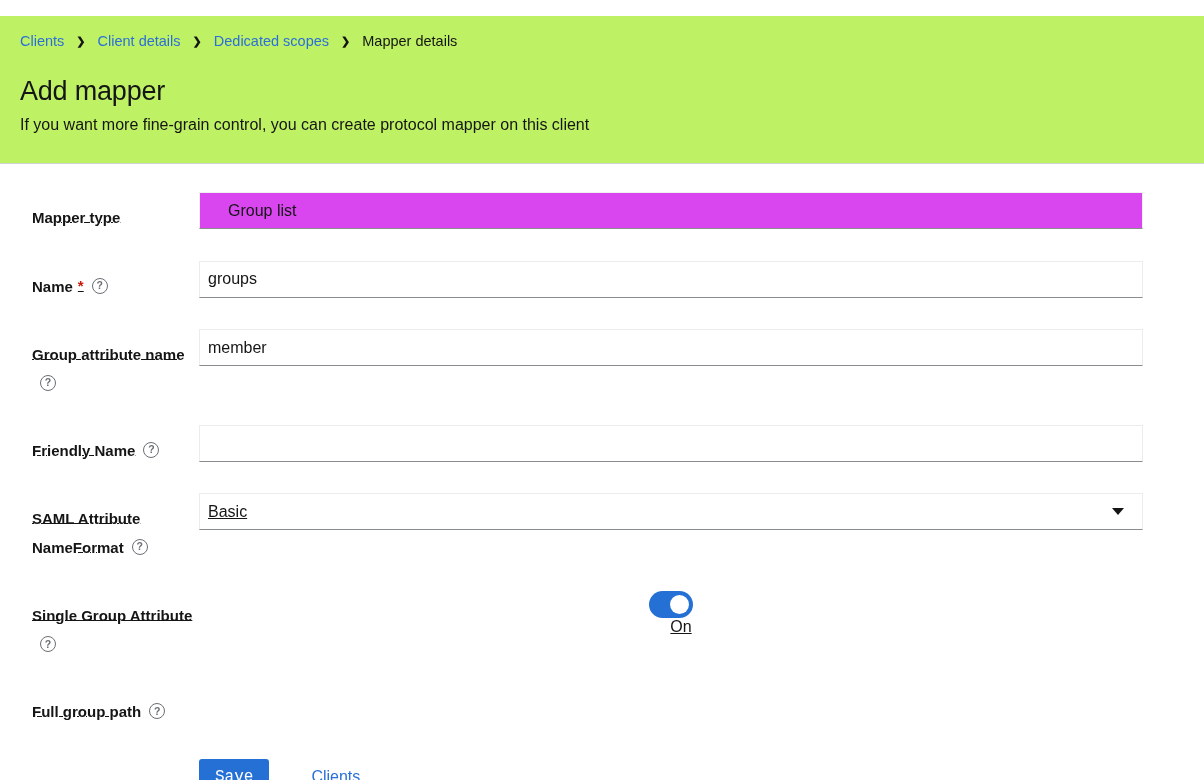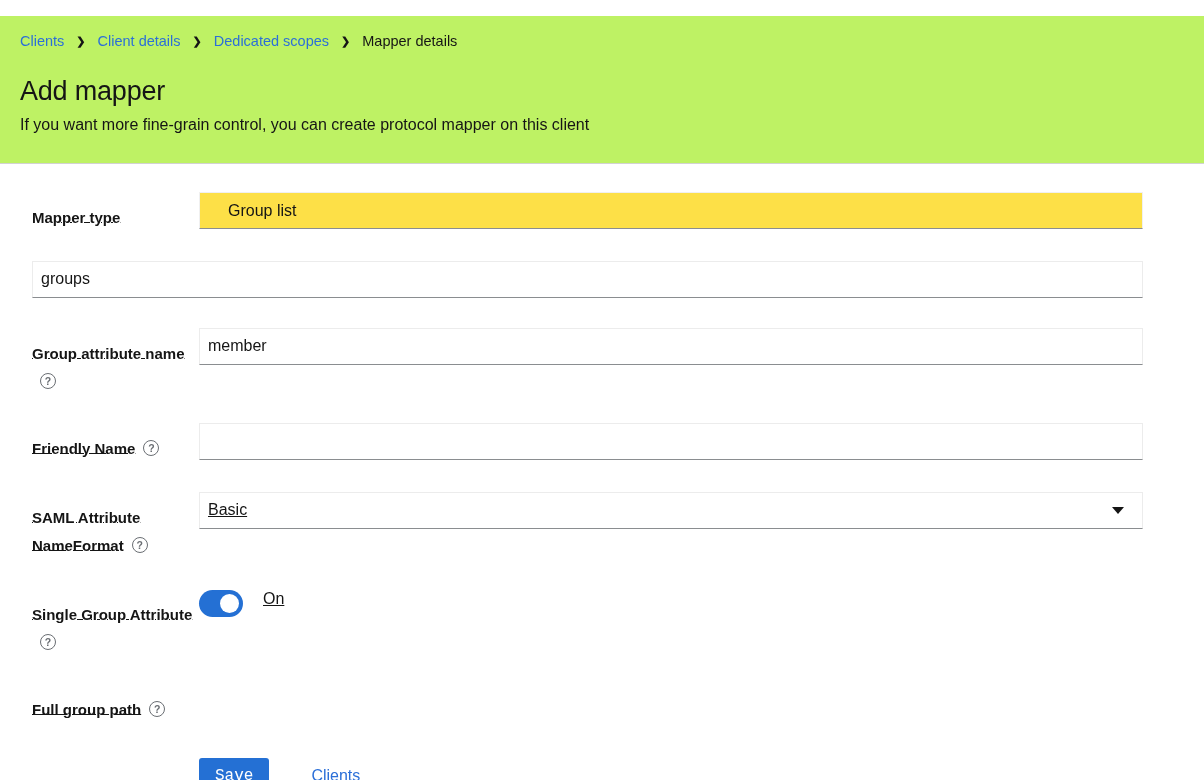--- a/index.html
+++ b/index.html
@@ -44,37 +44,37 @@
   }
   .form-control { flex: 1; min-width: 0; }
 
   .text-input {
     width: 100%; height: 37px;
     border: 1px solid #ececec; border-bottom: 1px solid #8a8d90;
     background: #fff; padding: 0 8px;
     font-family: inherit; font-size: 16px; color: #151515;
     outline: none; border-radius: 0;
   }
-  .text-input.readonly { background: #fde047; border-color: #f0f0f0; border-bottom-color: #8a8d90; padding-left: 28px; }
+  .text-input.readonly { background: #d946ef; border-color: #f0f0f0; border-bottom-color: #8a8d90; padding-left: 28px; }
 
   .pf-select {
     width: 100%; height: 37px;
     border: 1px solid #ececec; border-bottom: 1px solid #8a8d90;
     background: #fff; padding: 0 18px 0 8px;
     display: flex; align-items: center; justify-content: space-between;
     font-size: 16px; color: #151515; cursor: pointer;
   }
   .caret-down {
     width: 0; height: 0;
     border-left: 6px solid transparent;
     border-right: 6px solid transparent;
     border-top: 7px solid #151515;
   }
 
-  .switch-control { display: flex; padding-top: 1px; }
+  .switch-control { display: flex; align-items: center; padding-top: 1px; flex-direction: column; }
   .switch {
     position: relative; width: 44px; height: 27px; border-radius: 14px;
     cursor: pointer; flex: none;
   }
   .switch.on  { background: #2470d4; }
   .switch.off { background: #8a8d90; }
   .switch .knob {
     position: absolute; top: 4px; width: 19px; height: 19px;
     border-radius: 50%; background: #fff;
   }
@@ -120,20 +120,23 @@
   <div class="form-row">
     <div class="form-label">
       <span class="label-text">Mapper type</span>
     </div>
     <div class="form-control">
       <input class="text-input readonly" readonly="" value="Group list" style="">
     </div>
   </div>
 
   <div class="form-row">
+    <div class="form-label">
+      <span class="label-text">Name</span><span class="required-star">*</span><span class="help-icon">?</span>
+    </div>
     <div class="form-control">
       <input class="text-input" value="groups" style="">
     </div>
   </div>
 
   <div class="form-row">
     <div class="form-label">
       <span class="label-text">Group attribute name</span><span class="help-icon">?</span>
     </div>
     <div class="form-control">

